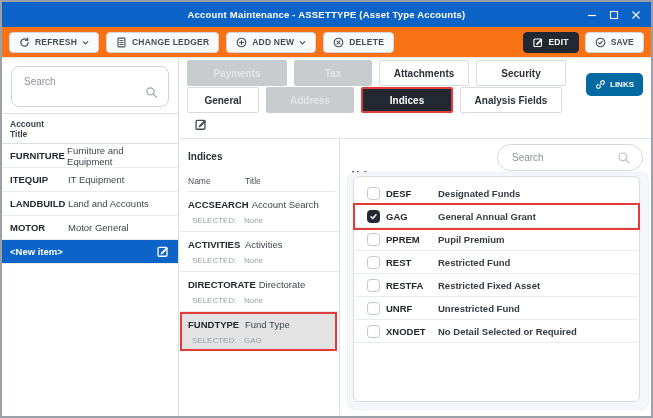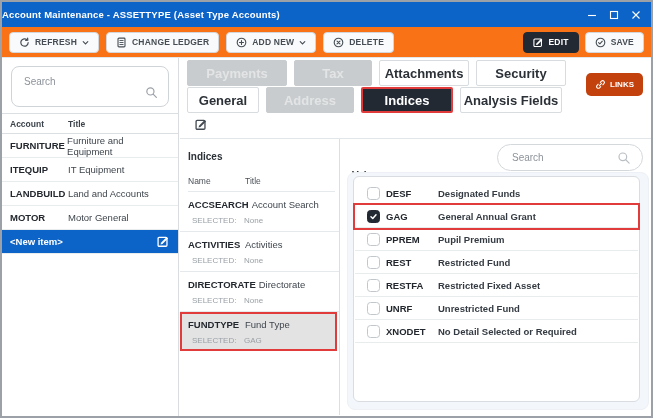--- a/index.html
+++ b/index.html
@@ -4,21 +4,21 @@
 <style>
   * { margin:0; padding:0; box-sizing:border-box; }
   html,body { background:#e8e8e8; }
   body { font-family:"Liberation Sans", sans-serif; }
 
   .window { position:relative; width:653px; height:418px; background:#fff;
             border:2px solid #9ba1a7; overflow:hidden; }
 
   
   .titlebar { position:absolute; left:0; right:0; top:0; height:25px;
-              background:#0d64c8; display:flex; align-items:center; }
+              background:#0d64c8; display:flex; align-items:center; justify-content:center; }
   .titlebar .title { color:#fff; font-size:9.5px; font-weight:bold; letter-spacing:.2px; }
   .win-controls { position:absolute; right:4px; top:0; height:100%; display:flex; align-items:center; }
   .win-btn { width:22px; height:100%; display:flex; align-items:center; justify-content:center;
              background:transparent; border:0; color:#fff; cursor:pointer; }
 
   
   .toolbar { position:absolute; left:0; right:0; top:25px; height:31px; background:#f97316;
              border-bottom:1px solid #e3e6e9; display:flex; align-items:center; padding:0 7px; }
   .tb-left { display:flex; gap:7px; }
   .tb-right { margin-left:auto; display:flex; gap:6px; }
@@ -32,43 +32,43 @@
   .left-panel { position:absolute; left:0; top:56px; bottom:0; width:177px; background:#fff;
                 border-right:1px solid #d9dde0; }
   .search-box { position:relative; margin:8px 9px 6px 9px; height:41px;
                 border:1px solid #cfd4d8; border-radius:8px; background:#fff; }
   .search-box input { position:absolute; inset:0; width:100%; border:0; outline:none; background:transparent;
                       padding:8px 30px 19px 12px; font-family:inherit; font-size:10px; color:#333; }
   input::placeholder { color:#8d939a; opacity:1; }
   .search-box .mag { position:absolute; right:10px; bottom:7px; color:#9aa0a6; }
 
   .acct-header { display:flex; padding:5px 8px 4px 8px; border-top:1px solid #dcdfe2;
-                 border-bottom:1px solid #dcdfe2; font-size:8.5px; font-weight:bold; color:#3c434a; }
+                 border-bottom:1px solid #dcdfe2; font-size:8.5px; font-weight:bold; color:#3c434a;flex-direction:column; }
   .acct-header .c1 { width:58px; }
   .acct-row { display:flex; align-items:center; height:24px; padding:0 8px;
               border-bottom:1px solid #e9eced; font-size:9.5px; position:relative; cursor:pointer; }
   .acct-row .c1 { width:58px; font-weight:bold; color:#23282e; }
   .acct-row .c2 { color:#3f464d; }
   .acct-row.selected { background:#0d64c8; }
   .acct-row.selected .c1 { color:#fff; width:auto; }
   .acct-row.selected .row-edit { position:absolute; right:8px; top:5px; color:#fff; }
 
   
   .main { position:absolute; left:178px; right:0; top:56px; bottom:0; background:#fff; }
 
   .tabs { position:absolute; left:7px; top:2px; display:flex; flex-direction:column; gap:1px; }
   .tab-row { display:flex; gap:7px; }
   .tab { height:26px; display:flex; align-items:center; justify-content:center;
          background:#fff; border:1px solid #d8dcdf; border-radius:2px;
-         font-size:13px; font-weight:bold; color:#2b3137; cursor:pointer; }
+         font-size:10px; font-weight:bold; color:#2b3137; cursor:pointer; }
   .tab.disabled { background:#c9ccce; border-color:#c9ccce; color:#e2e4e5; cursor:default; }
   .tab.active { background:#232933; border:2px solid #e23b3b; color:#fff; }
 
   .links-btn { position:absolute; right:8px; top:15px; height:23px; padding:0 9px;
-               display:flex; align-items:center; gap:4px; background:#c2410c; border:0;
+               display:flex; align-items:center; gap:4px; background:#0369a1; border:0;
                border-radius:5px; color:#fff; font-family:inherit; font-size:8px; font-weight:bold; cursor:pointer; }
 
   .content-edit { position:absolute; left:15px; top:60px; color:#434a52; background:none; border:0; cursor:pointer; }
   .sub-divider { position:absolute; left:0; right:0; top:80px; height:1px; background:#e3e6e9; }
 
   
   .indices-panel { position:absolute; left:0; top:81px; bottom:1px; width:160px;
                    border-right:1px solid #dcdfe2; overflow:hidden; }
   .idx-heading { margin:12px 0 0 8px; font-size:10px; font-weight:bold; color:#2b3137; }
   .idx-cols { display:flex; margin:14px 4px 0 8px; padding-bottom:5px;

